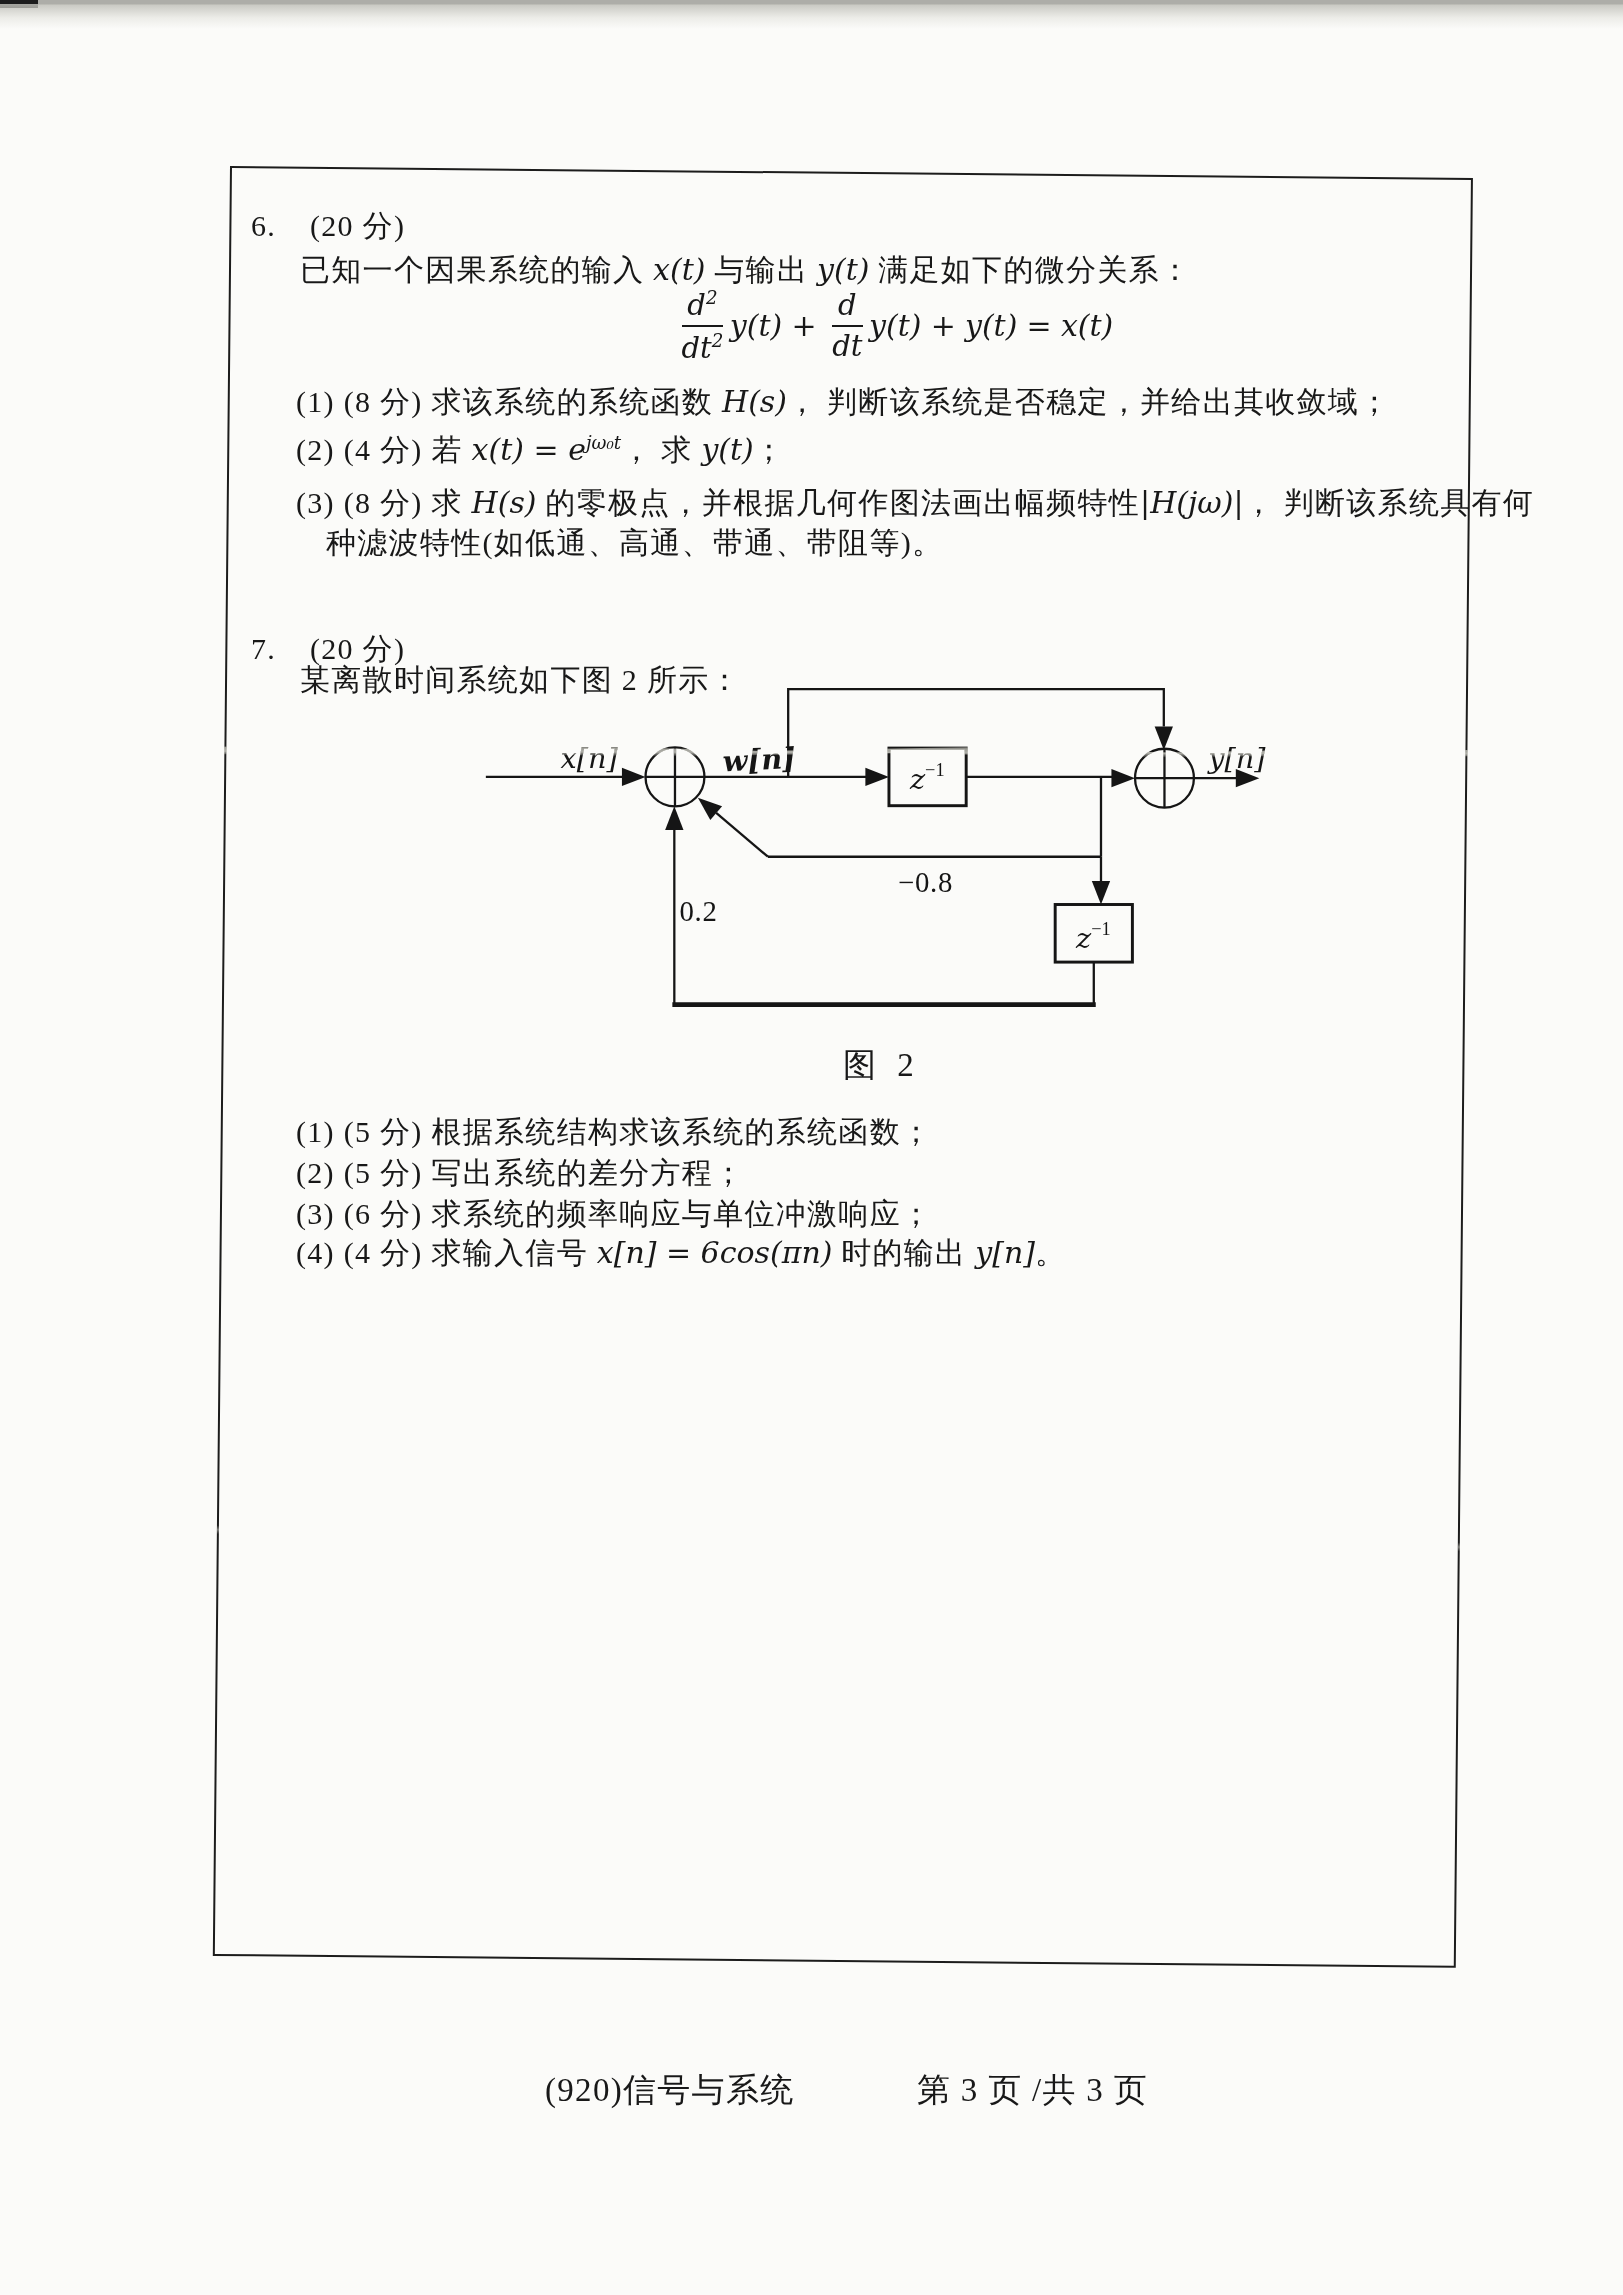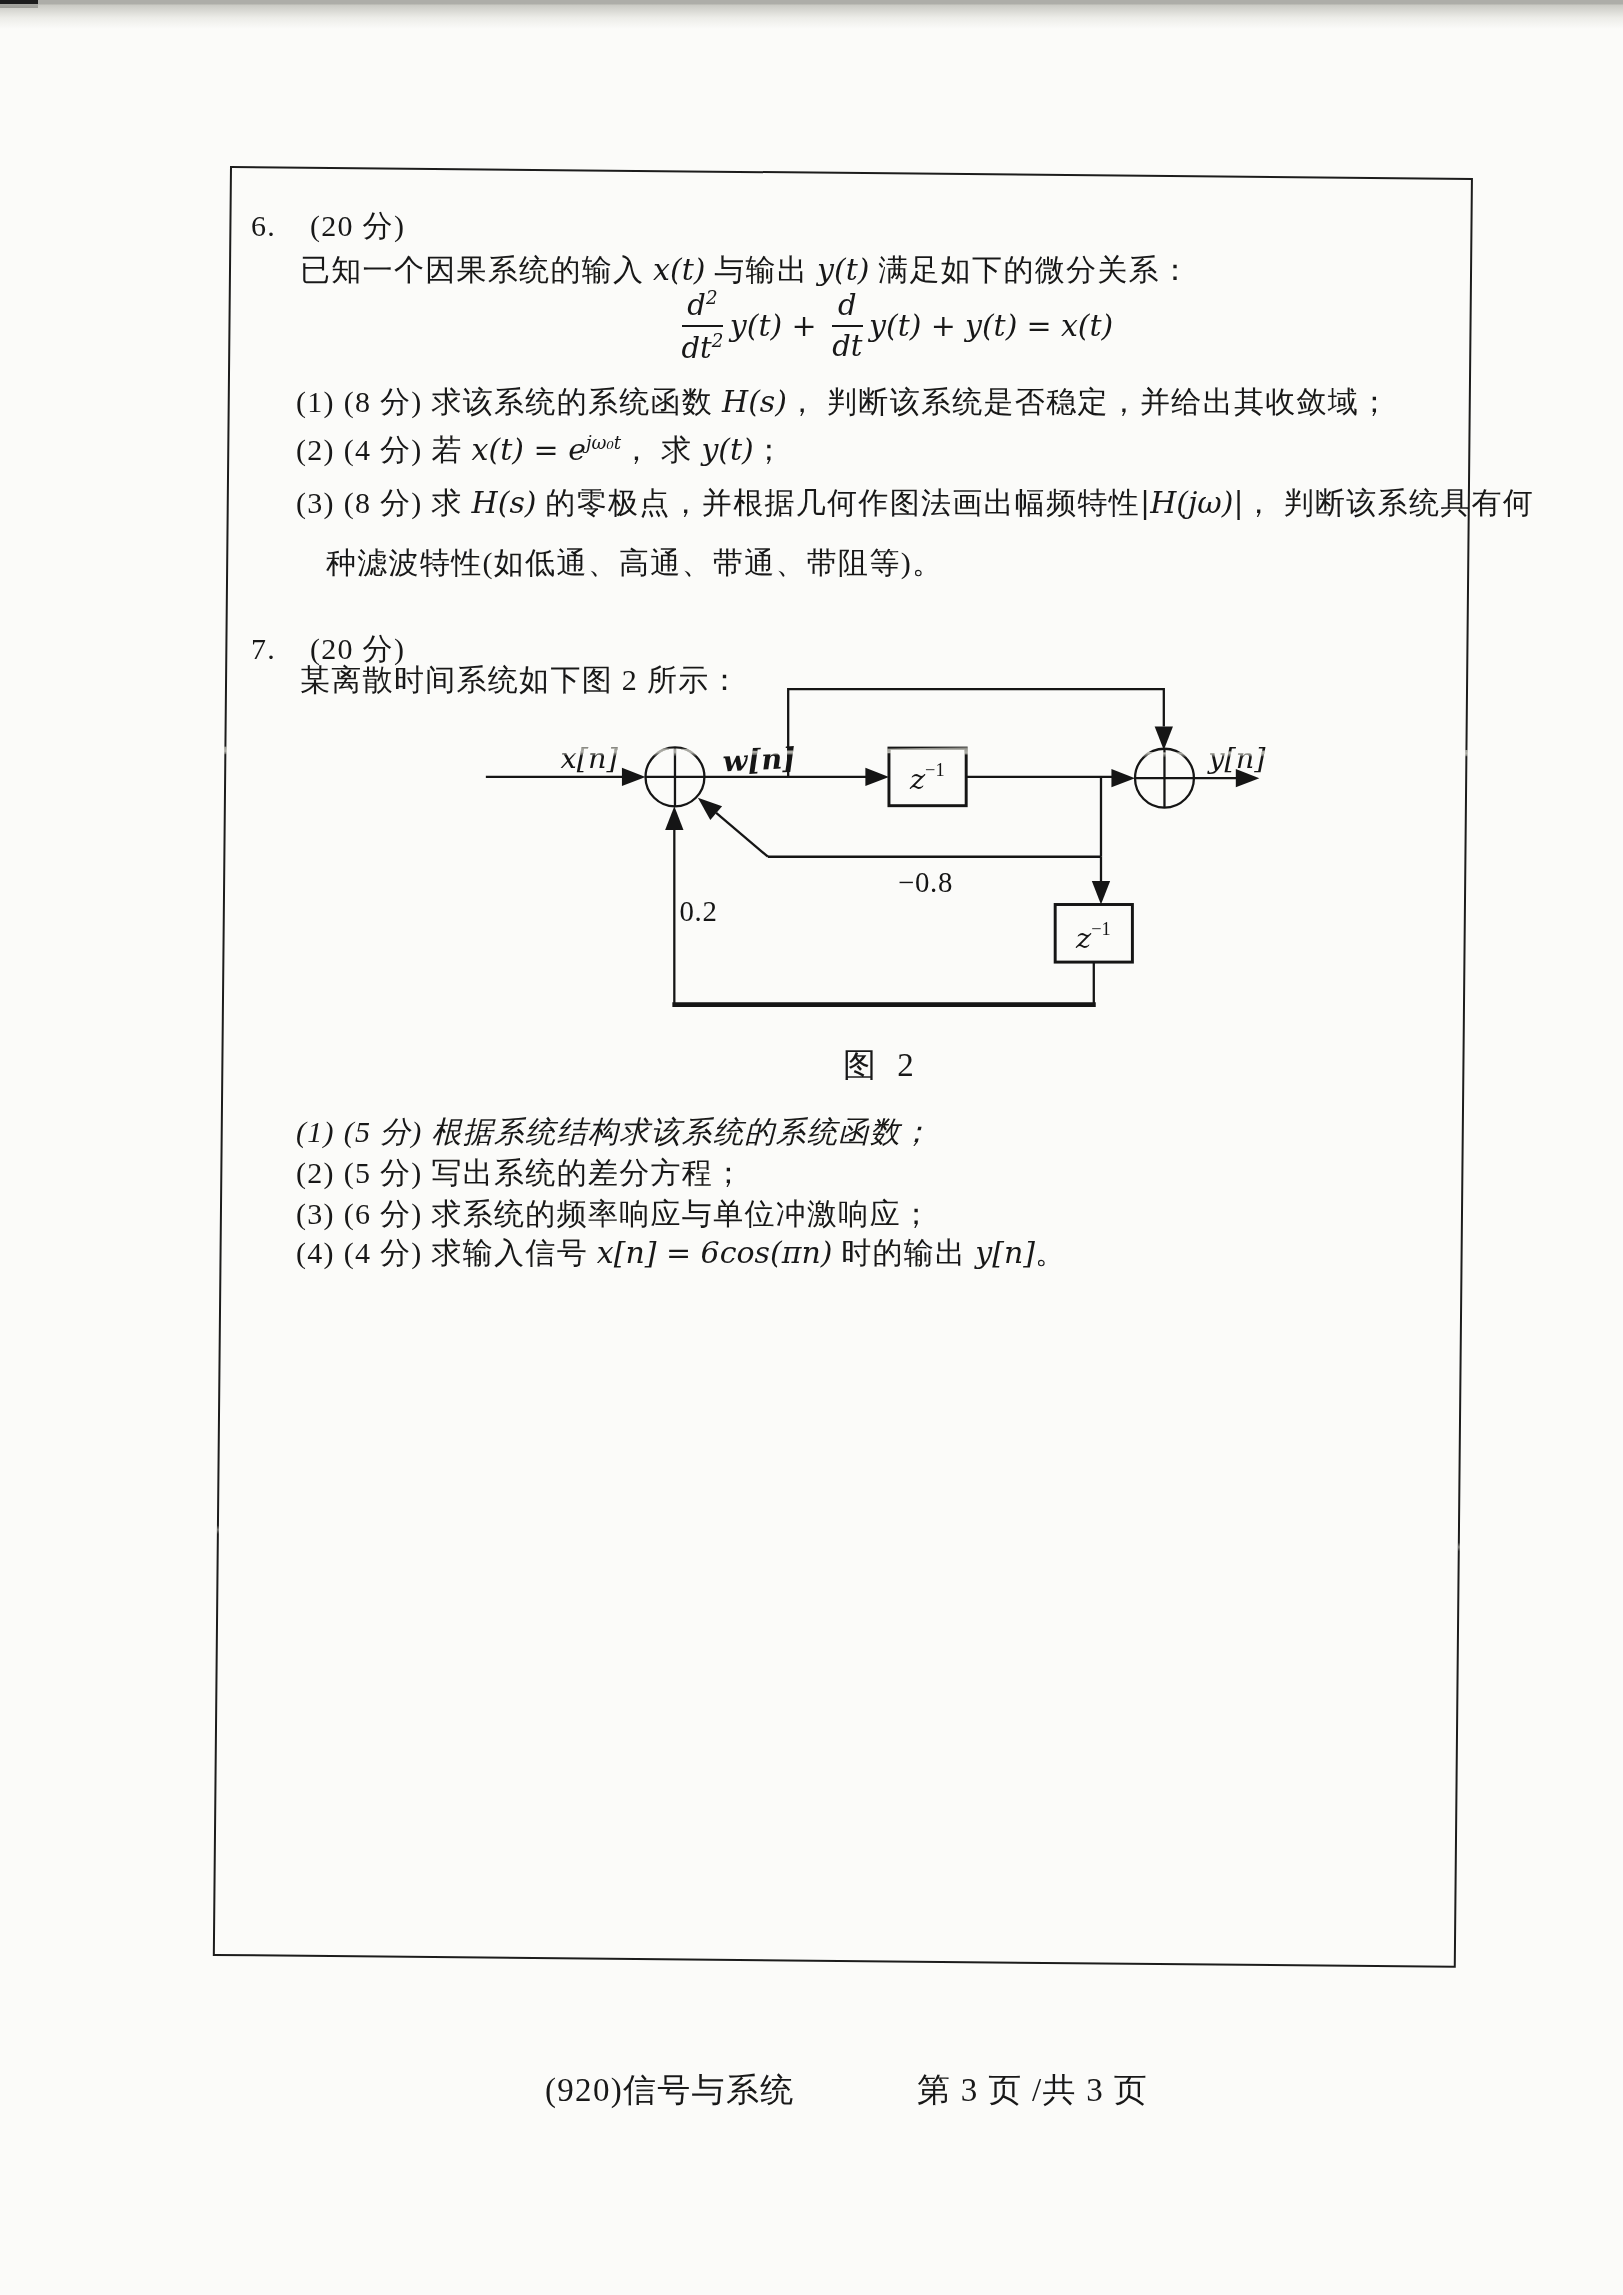--- a/index.html
+++ b/index.html
@@ -95,21 +95,21 @@
 </div>
 
 <div class="abs txt" style="left:296px;top:432px;">
   <span>(2) (4 分) 若 </span><span class="m">x(t) = e</span><sup class="m">jω₀t</sup><span>， 求 </span><span class="m">y(t)</span><span>；</span>
 </div>
 
 <div class="abs txt" style="left:296px;top:486px;">
   <span>(3) (8 分) 求 </span><span class="m">H(s)</span><span> 的零极点，并根据几何作图法画出幅频特性</span><span class="m">|H(jω)|</span><span>， 判断该系统具有何</span>
 </div>
 
-<div class="abs txt" style="left:326px;top:546px;">种滤波特性(如低通、高通、带通、带阻等)。</div>
+<div class="abs txt" style="left:326px;top:526px;">种滤波特性(如低通、高通、带通、带阻等)。</div>
 
 <div class="abs txt" style="left:251px;top:588px;margin-top:44px;">
   <span>7.</span>
   <span style="margin-left:25px;">(20 分)</span>
 </div>
 
 <div class="abs txt" style="left:300px;top:634px;margin-top:29px;">某离散时间系统如下图 2 所示：</div>
 
 <svg class="abs" style="left:478px;top:668px;" width="818" height="367" viewBox="730 1020 1250 560">
   <g stroke="#151515" stroke-width="3.5" fill="none">
@@ -159,21 +159,21 @@
   <text class="lbl" x="1104" y="1176" fill="#8a8a8a" font-weight="bold" transform="rotate(-3 1140 1160)">w[n]</text>
   <text class="lbl" x="1846" y="1172">y[n]</text>
   <text class="num" x="1038" y="1406">0.2</text>
   <text class="num" x="1372" y="1362">−0.8</text>
   <text x="1390" y="1204"><tspan class="lbl">z</tspan><tspan dy="-20" font-size="28" fill="#151515">−1</tspan></text>
   <text x="1644" y="1447"><tspan class="lbl">z</tspan><tspan dy="-20" font-size="28" fill="#151515">−1</tspan></text>
 </svg>
 
 <div class="abs caption" style="left:843px;top:1047px;">图 2</div>
 
-<div class="abs txt" style="left:296px;top:1115px;font-style:italic;">(1) (5 分) 根据系统结构求该系统的系统函数；</div>
+<div class="abs txt" style="left:296px;top:1115px;">(1) (5 分) 根据系统结构求该系统的系统函数；</div>
 <div class="abs txt" style="left:296px;top:1156px;">(2) (5 分) 写出系统的差分方程；</div>
 <div class="abs txt" style="left:296px;top:1197px;text-align:right;">(3) (6 分) 求系统的频率响应与单位冲激响应；</div>
 <div class="abs txt" style="left:296px;top:1236px;text-align:right;">
   <span>(4) (4 分) 求输入信号 </span><span class="m">x[n] = 6cos(πn)</span><span> 时的输出 </span><span class="m">y[n]</span><span>。</span>
 </div>
 
 <div class="abs footer" style="left:545px;top:2072px;">(920)信号与系统</div>
 <div class="abs footer" style="left:877px;top:2072px;margin-left:40px;">第 3 页 /共 3 页</div>
 
 

